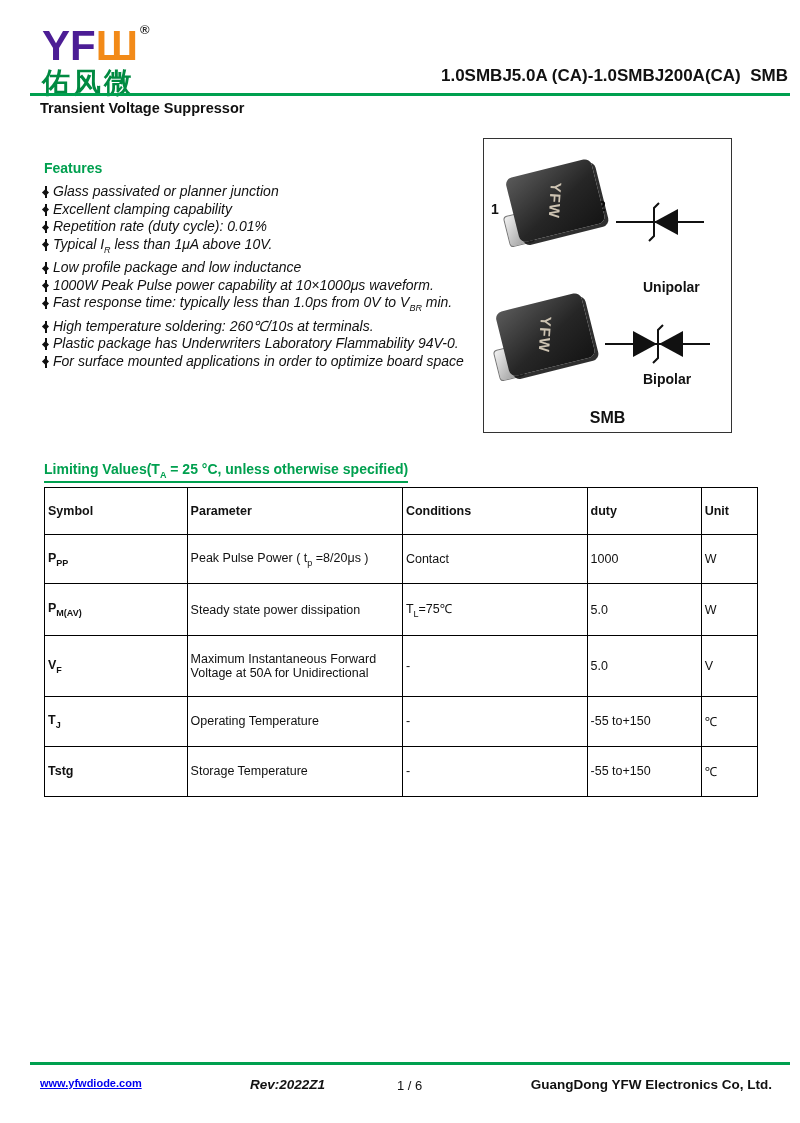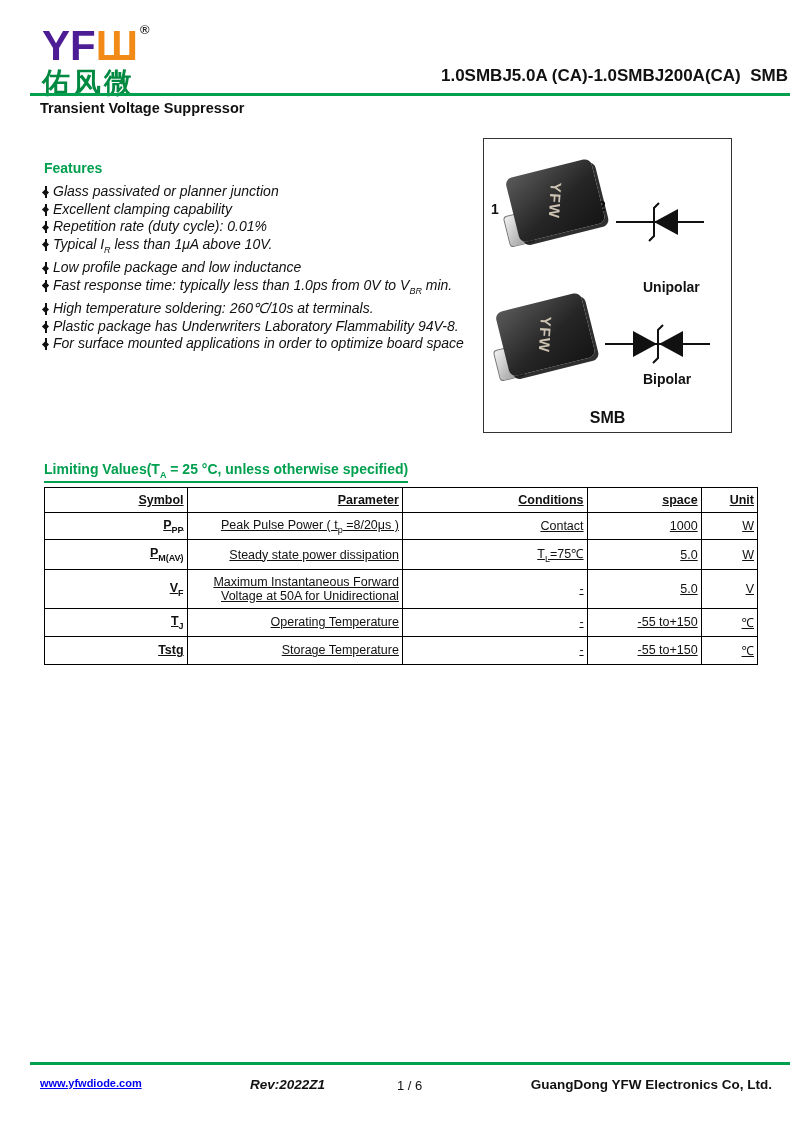--- a/index.html
+++ b/index.html
@@ -47,22 +47,22 @@
   .sym-bi{left:121px;top:182px;}
   .sym-label{position:absolute;font-weight:bold;font-size:14px;}
   .lbl-uni{left:159px;top:140px;}
   .lbl-bi{left:159px;top:232px;}
   .pkg-name{position:absolute;left:0;right:0;bottom:5px;text-align:center;font-weight:bold;font-size:16px;}
 
   
   .limits{position:absolute;left:44px;top:460px;width:568px;}
   .limits .sec-title{display:inline-block;border-bottom:2px solid #00a04f;padding-bottom:1px;}
   .limits table{width:714px;border-collapse:collapse;margin-top:4px;table-layout:fixed;}
-  .limits th,.limits td{border:1.5px solid #000;text-align:right;vertical-align:middle;
-                        font-size:12.5px;padding:5px 3px;text-decoration:underline;}
+  .limits th,.limits td{border:1.5px solid #000;text-align:left;vertical-align:middle;
+                        font-size:12.5px;padding:16px 3px;}
   .limits th{font-weight:bold;}
   .limits tbody td:first-child{font-weight:bold;margin-left:6px;}
   sub{font-size:9px;}
 
   
   .rule-bottom{position:absolute;left:30px;width:760px;top:1062px;height:3px;}
   .site{position:absolute;left:40px;top:1077px;color:#0000ee;font-weight:bold;font-size:11px;text-decoration:underline;cursor:pointer;}
   .rev{position:absolute;left:250px;top:1077px;font-weight:bold;font-size:13.5px;font-style:italic;}
   .pageno{position:absolute;left:397px;top:1078px;font-size:13px;}
   .company{position:absolute;right:28px;top:1077px;font-weight:bold;font-size:13.5px;}
@@ -83,24 +83,24 @@
   <div class="subtitle">Transient Voltage Suppressor</div>
 
   <section class="features">
     <div class="sec-title">Features</div>
     <ul class="features-list">
         <li><span class="blt"></span><span>Glass passivated or planner junction</span></li>
         <li><span class="blt"></span><span>Excellent clamping capability</span></li>
         <li><span class="blt"></span><span>Repetition rate (duty cycle): 0.01%</span></li>
         <li><span class="blt"></span><span>Typical I<sub>R</sub> less than 1μA above 10V.</span></li>
         <li><span class="blt"></span><span>Low profile package and low inductance</span></li>
-        <li><span class="blt"></span></li>
+        <li><span class="blt"></span><span>1000W Peak Pulse power capability at 10×1000μs waveform.</span></li>
         <li><span class="blt"></span><span>Fast response time: typically less than 1.0ps from 0V to V<sub>BR</sub> min.</span></li>
         <li><span class="blt"></span><span>High temperature soldering: 260℃/10s at terminals.</span></li>
-        <li><span class="blt"></span><span>Plastic package has Underwriters Laboratory Flammability 94V-8.</span></li>
+        <li><span class="blt"></span><span>Plastic package has Underwriters Laboratory Flammability 94V-0.</span></li>
         <li><span class="blt"></span><span>For surface mounted applications in order to optimize board space</span></li>
       </ul>
   </section>
 
   <figure class="pkg-figure">
     <span class="pin pin1">1</span>
     <span class="pin pin2">2</span>
 
     <div class="pkg pkg-a">
       <div class="pkg-tab"></div>
@@ -142,21 +142,21 @@
           <col style="width:30.2%">
           <col style="width:25.9%">
         <col style="width:16%">
           <col style="width:7.9%">
       </colgroup>
       <thead>
           <tr>
             <th>Symbol</th>
             <th>Parameter</th>
             <th>Conditions</th>
-            <th>space</th>
+            <th>duty</th>
             <th>Unit</th>
           </tr>
         </thead>
       <tbody>
           <tr>
             <td>P<sub>PP</sub></td>
             <td>Peak Pulse Power ( t<sub>p</sub> =8/20μs )</td>
             <td>Contact</td>
             <td>1000</td>
             <td>W</td>

